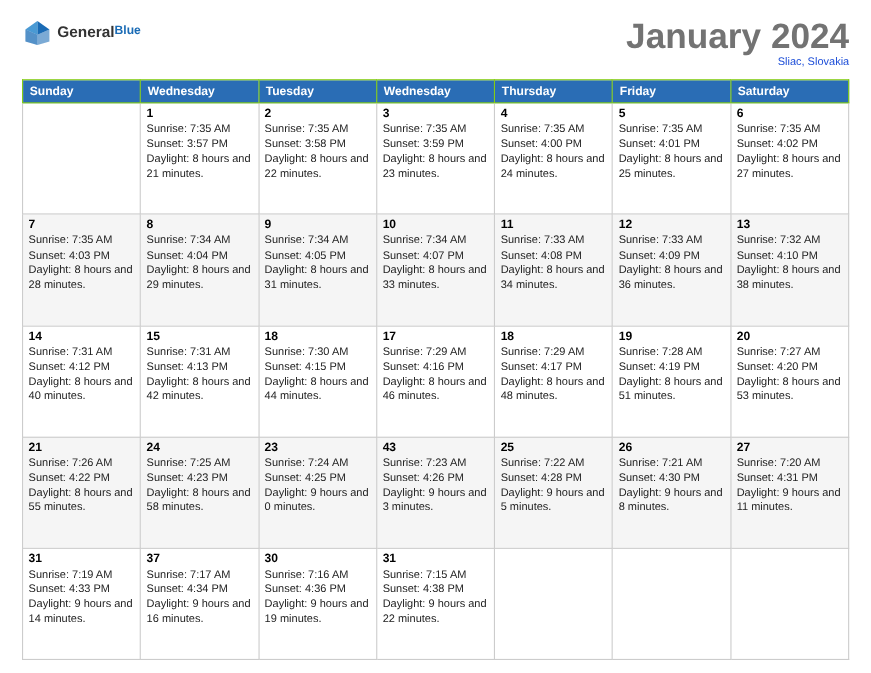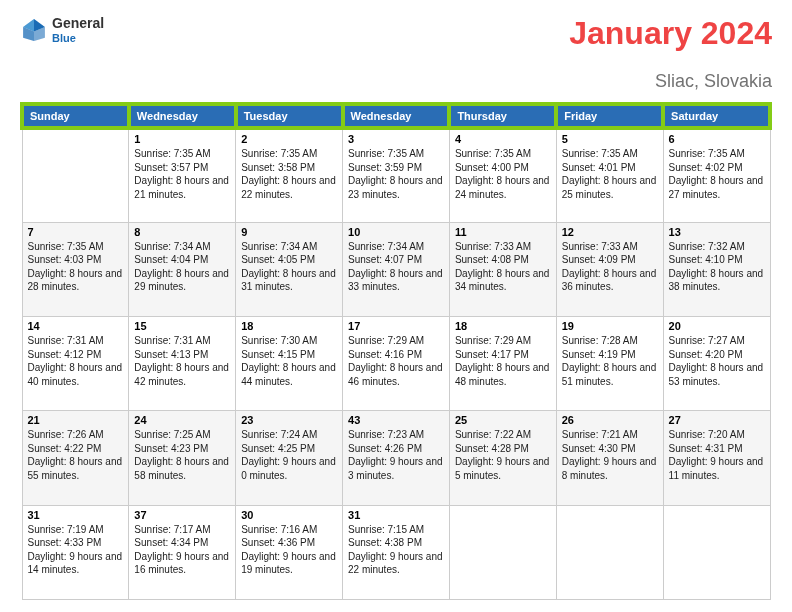--- a/index.html
+++ b/index.html
@@ -23,21 +23,21 @@
       align-items: flex-start;
       margin-bottom: 10px;
     }
     .logo {
       display: flex;
       align-items: center;
       gap: 4px;
     }
     .logo-text {
       display: flex;
-      flex-direction: column;
+      flex-direction: row;
       line-height: 1.1;
     }
     .logo-general {
       font-size: 14px;
       font-weight: bold;
       color: #333;
     }
     .logo-blue {
       font-size: 11px;
       font-weight: bold;
@@ -46,42 +46,41 @@
     .logo-icon {
       width: 28px;
       height: 28px;
     }
     .title-block {
       text-align: right;
     }
     .month-title {
       font-size: 32px;
       font-weight: bold;
-      color: #ef4444;
+      color: #737373;
       line-height: 1.1;
     }
     .location {
-      font-size: 18px;
-      color: #737373;
-      margin-top: 20px;
+      font-size: 10px;
+      color: #1d4ed8;
     }
     .calendar {
       flex: 1;
       border-collapse: collapse;
       width: 100%;
       font-size: 10px;
     }
     .calendar th {
       background: #2a6db5;
       color: #fff;
       text-align: left;
       padding: 4px 6px;
       font-size: 11px;
       font-weight: bold;
-      border: 4px solid #84cc16;
+      border: 1px solid #84cc16;
     }
     .calendar td {
       border: 1px solid #ccc;
       vertical-align: top;
       padding: 3px 5px;
       width: calc(100%/7);
       height: 88px;
     }
     .day-num {
       font-weight: bold;

